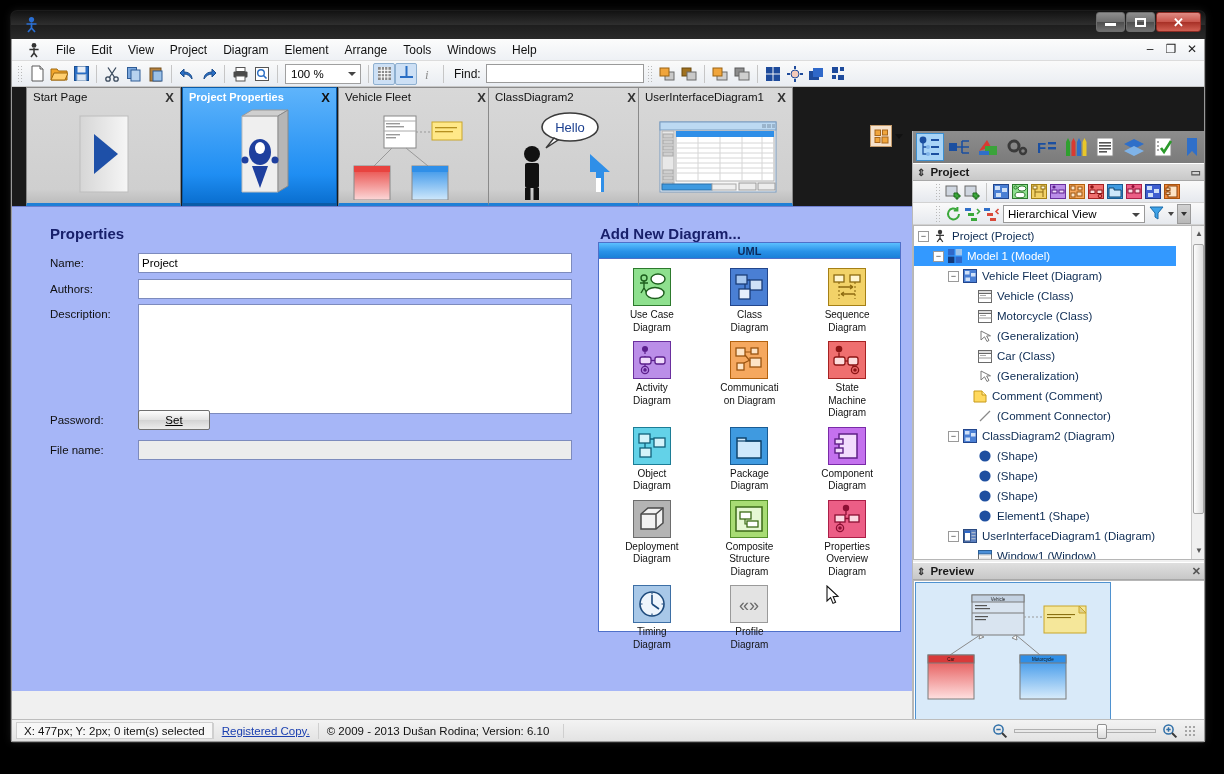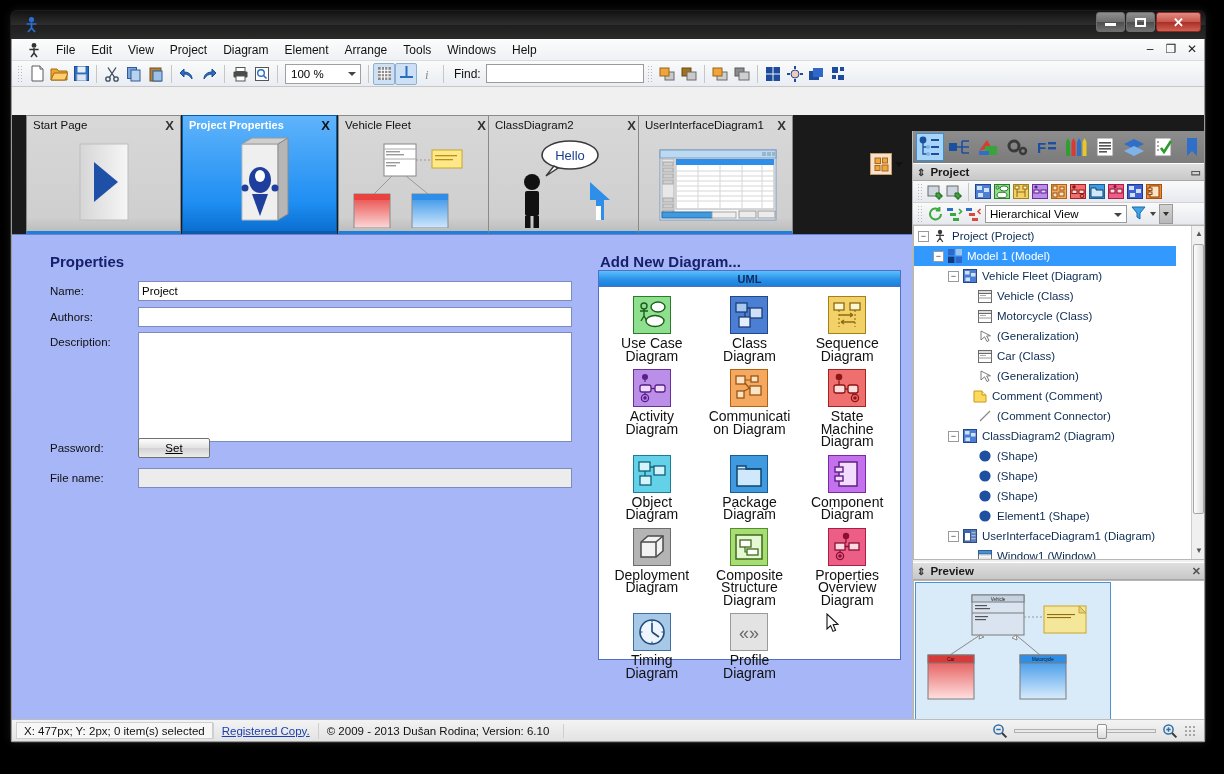--- a/index.html
+++ b/index.html
@@ -136,21 +136,20 @@
     font-family: "Liberation Sans", sans-serif;
   }
   .tb-toggle { background:#cde0f5; border:1px solid #8fb0d0; }
 
   
   .tabstrip {
     position: relative;
     height: 119px;
     background: #1a1a1a;
     overflow: hidden;
-    margin-top: 28px;
   }
   .mtab {
     position: absolute;
     top: 0;
     width: 155px; height: 119px;
     background: linear-gradient(to bottom, #d8d8d8 0%, #cfcfcf 88%, #bdbdbd 100%);
     border: 1px solid #8a8a8a;
     border-bottom: 3px solid #1f7fd6;
     overflow: hidden;
   }
@@ -236,21 +235,21 @@
     padding: 3px 2px 2px 2px;
     border-radius: 3px;
   }
   .gal-ico {
     width: 38px; height: 38px;
     border: 1px solid #3b5fa6;
     display:flex; align-items:center; justify-content:center;
     margin-bottom: 3px;
   }
   .gal-lbl {
-    font-size: 14px; color:#111; text-align:center; line-height:12.5px;
+    font-size: 10px; color:#111; text-align:center; line-height:12.5px;
     width: 92px;
   }
 
   
   .floatsearch {
     position: absolute;
     left: 584px; top: 685px;
     width: 276px; height: 26px;
     background: #000;
     display: flex; align-items: center;
@@ -295,21 +294,21 @@
     padding-left: 4px; position:relative;
   }
   .panel-header .pin { margin-right:5px; font-size:10px; color:#333; }
   .panel-header .hdr-btn { position:absolute; right:5px; top:2px; font-size:11px; color:#555; }
 
   .tree-toolbar-1, .tree-toolbar-2 {
     height: 22px;
     background: linear-gradient(to bottom,#fafafa,#e6e9ee);
     display:flex; align-items:center;
     border-bottom: 1px solid #d2d2d2;
-    padding-left:1px;
+    padding-left:19px;
   }
   .tt-ico { width:19px; height:19px; display:flex; align-items:center; justify-content:center; }
   .view-combo {
     width: 142px; height: 18px;
     border:1px solid #9a9a9a; background:#fff;
     font-size:11.5px; padding-left:4px;
     display:flex; align-items:center; position:relative;
     margin-left: 2px;
   }
   .view-combo .arrow{position:absolute;right:4px;top:7px;width:0;height:0;border-left:4px solid transparent;border-right:4px solid transparent;border-top:4px solid #444;}

